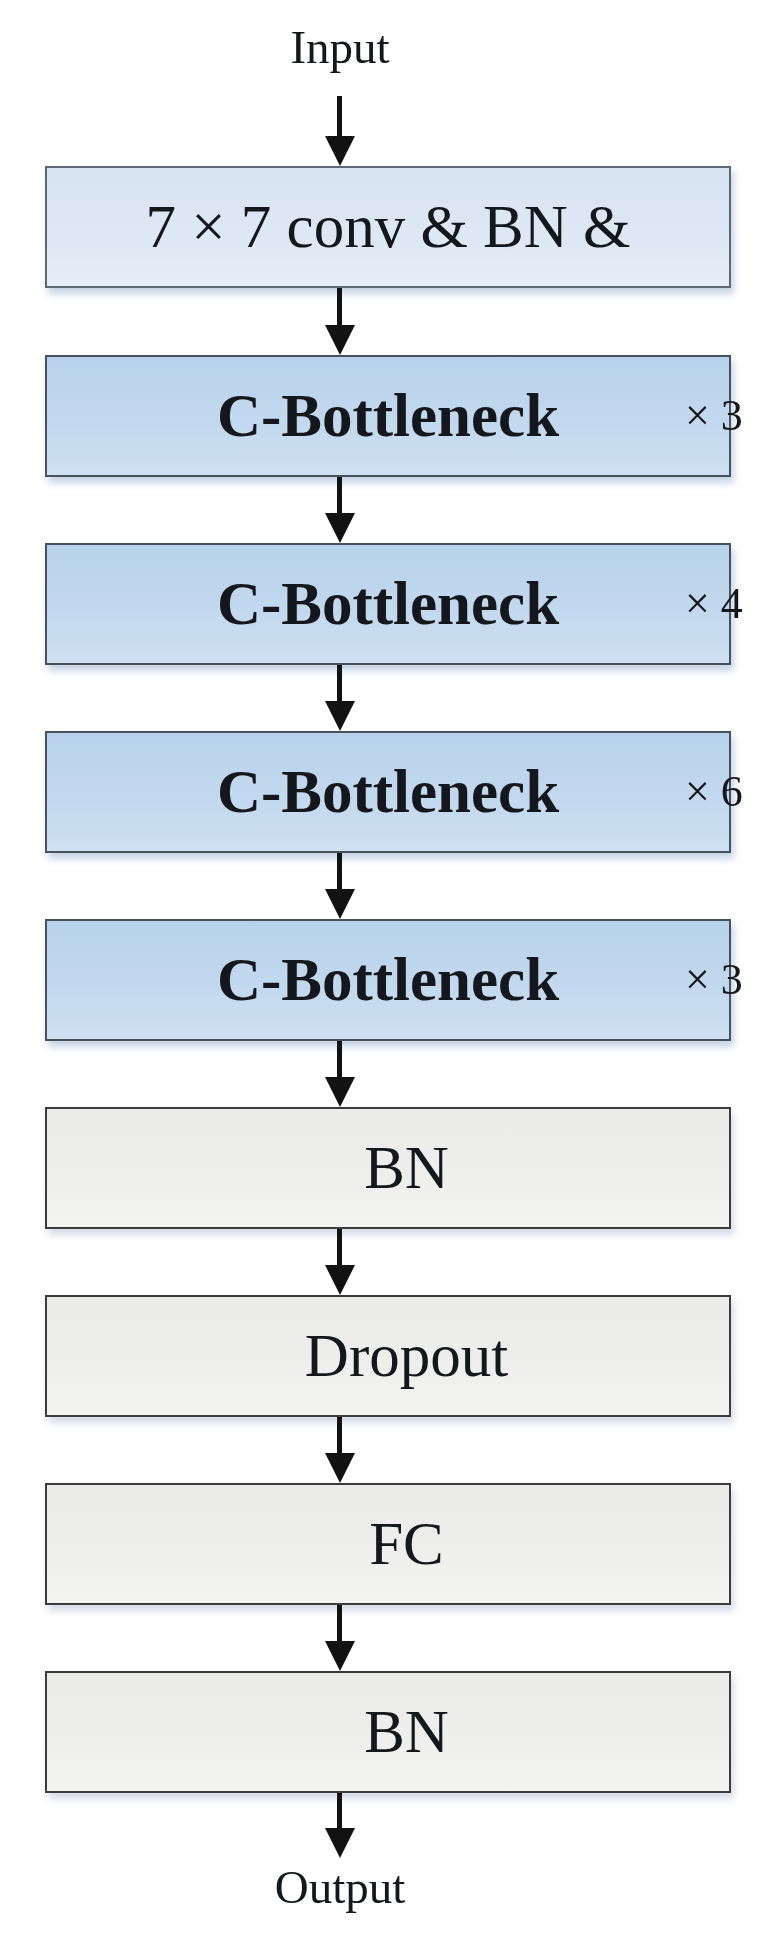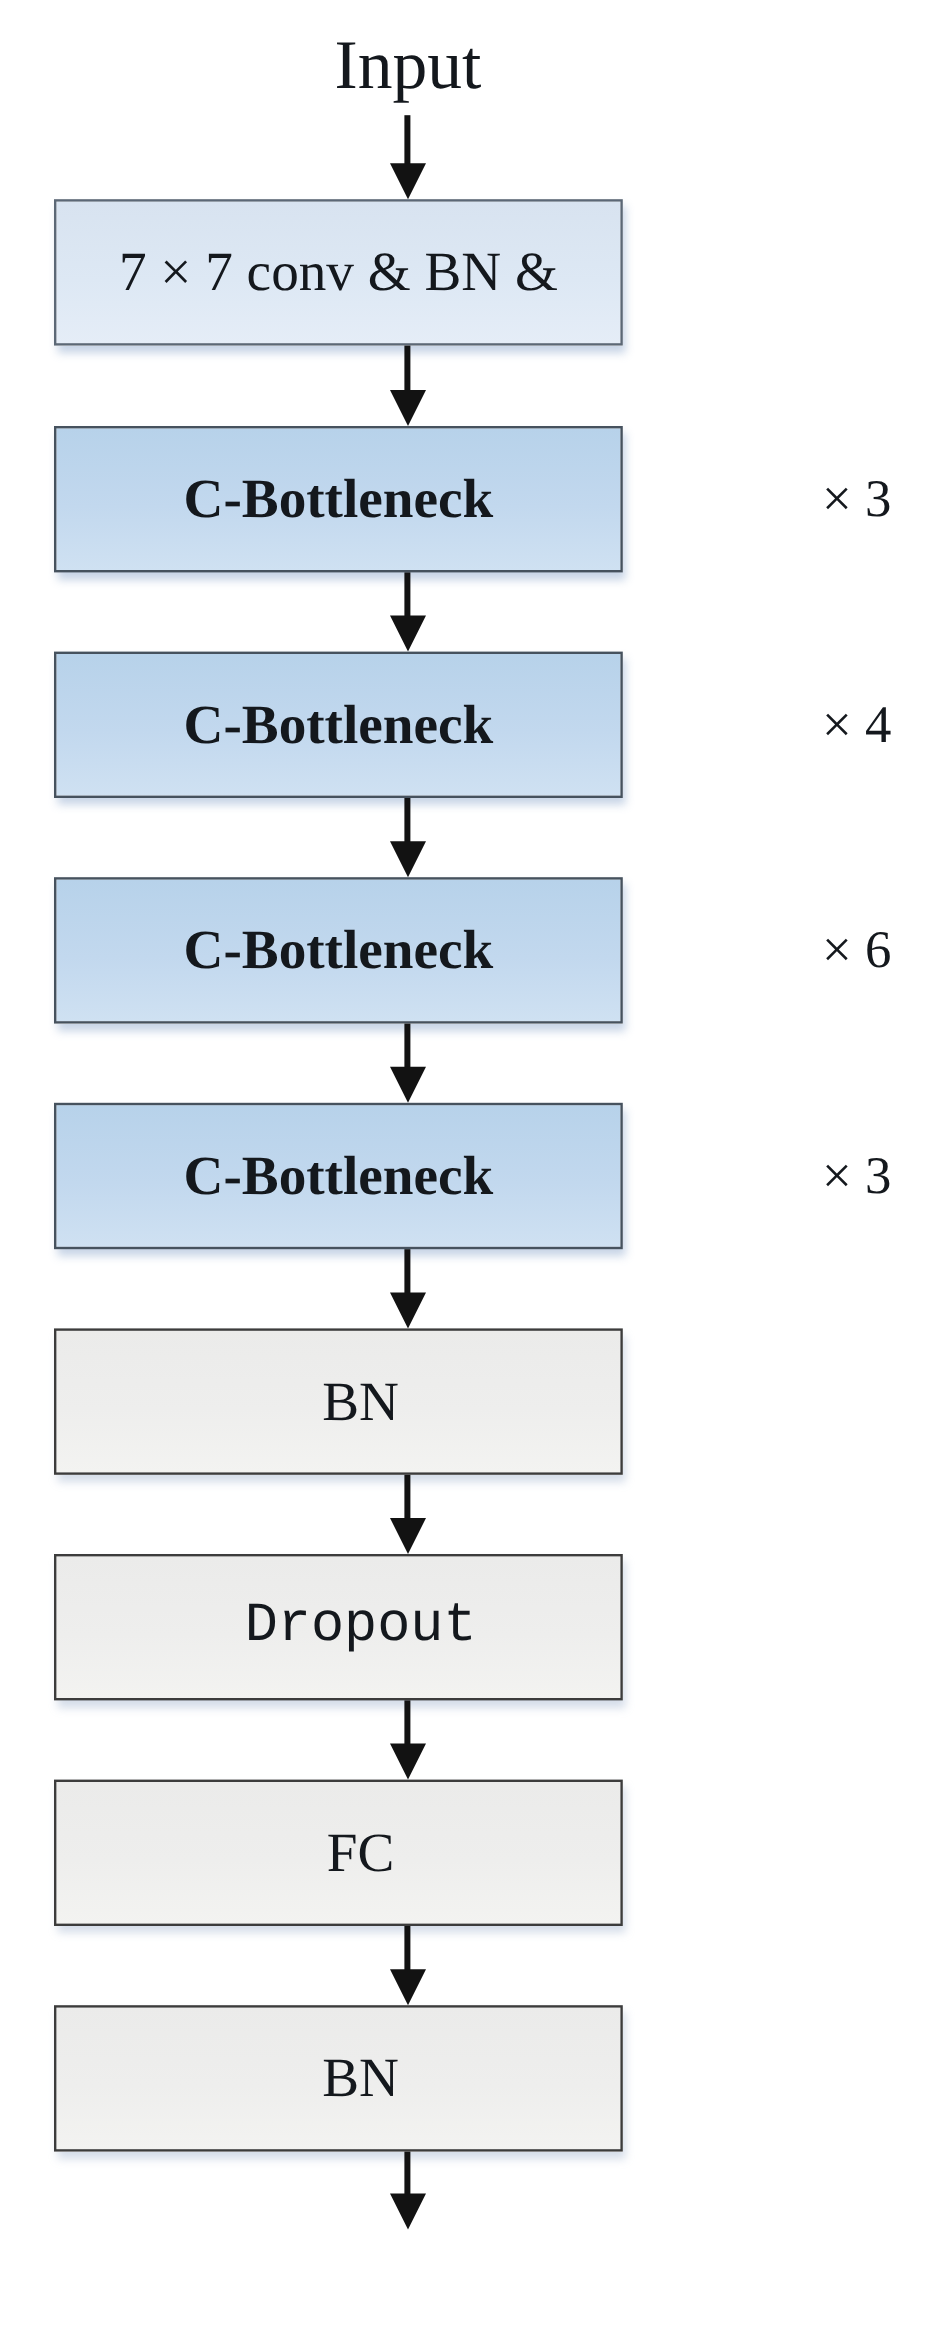--- a/index.html
+++ b/index.html
@@ -7,29 +7,29 @@
     position:relative;
     width:782px;height:1953px;
     background:#ffffff;
     font-family:"Liberation Serif","DejaVu Serif",serif;
     color:#14181d;
     overflow:hidden;
   }
   .endpoint-label{
     position:absolute;left:45px;width:590px;
     text-align:center;
-    font-size:58px;line-height:1.1;
+    font-size:47px;line-height:1.1;
     color:#14181d;
   }
   .block{
-    position:absolute;left:45px;width:474px;height:122px;
+    position:absolute;left:45px;width:686px;height:122px;
     box-sizing:border-box;
     display:flex;align-items:center;justify-content:center;
     text-align:center;
-    font-size:46px;line-height:1.2;
+    font-size:61px;line-height:1.2;
     box-shadow:3px 6px 7px rgba(130,160,200,0.45);
   }
   .block.stem{
     background:linear-gradient(180deg,#d8e3f0 0%,#dde8f4 55%,#e5edf7 100%);
     border:2.5px solid #5c6876;
   }
   .block.stage{
     background:linear-gradient(180deg,#b7d2ea 0%,#c2d8ee 55%,#cfe1f2 100%);
     border:2.5px solid #46525e;
     font-weight:bold;
@@ -126,21 +126,21 @@
 
   <div class="block head" style="top:1107px;">
     <span>BN</span>
   </div>
 
   <div class="arrow" style="top:1229px;height:66px;">
     <div class="stem-line"></div>
     <div class="head-tri"></div>
   </div>
 
-  <div class="block head" style="top:1295px;font-family:Liberation Mono, monospace;">
+  <div class="block head" style="top:1295px;">
     <span>Dropout</span>
   </div>
 
   <div class="arrow" style="top:1417px;height:66px;">
     <div class="stem-line"></div>
     <div class="head-tri"></div>
   </div>
 
   <div class="block head" style="top:1483px;">
     <span>FC</span>
@@ -153,14 +153,15 @@
 
   <div class="block head" style="top:1671px;">
     <span>BN</span>
   </div>
 
   <div class="arrow" style="top:1793px;height:65px;">
     <div class="stem-line"></div>
     <div class="head-tri"></div>
   </div>
 
+  <div class="endpoint-label" style="top:1862px;">Output</div>
 
 </div>
 
 </body></html>

